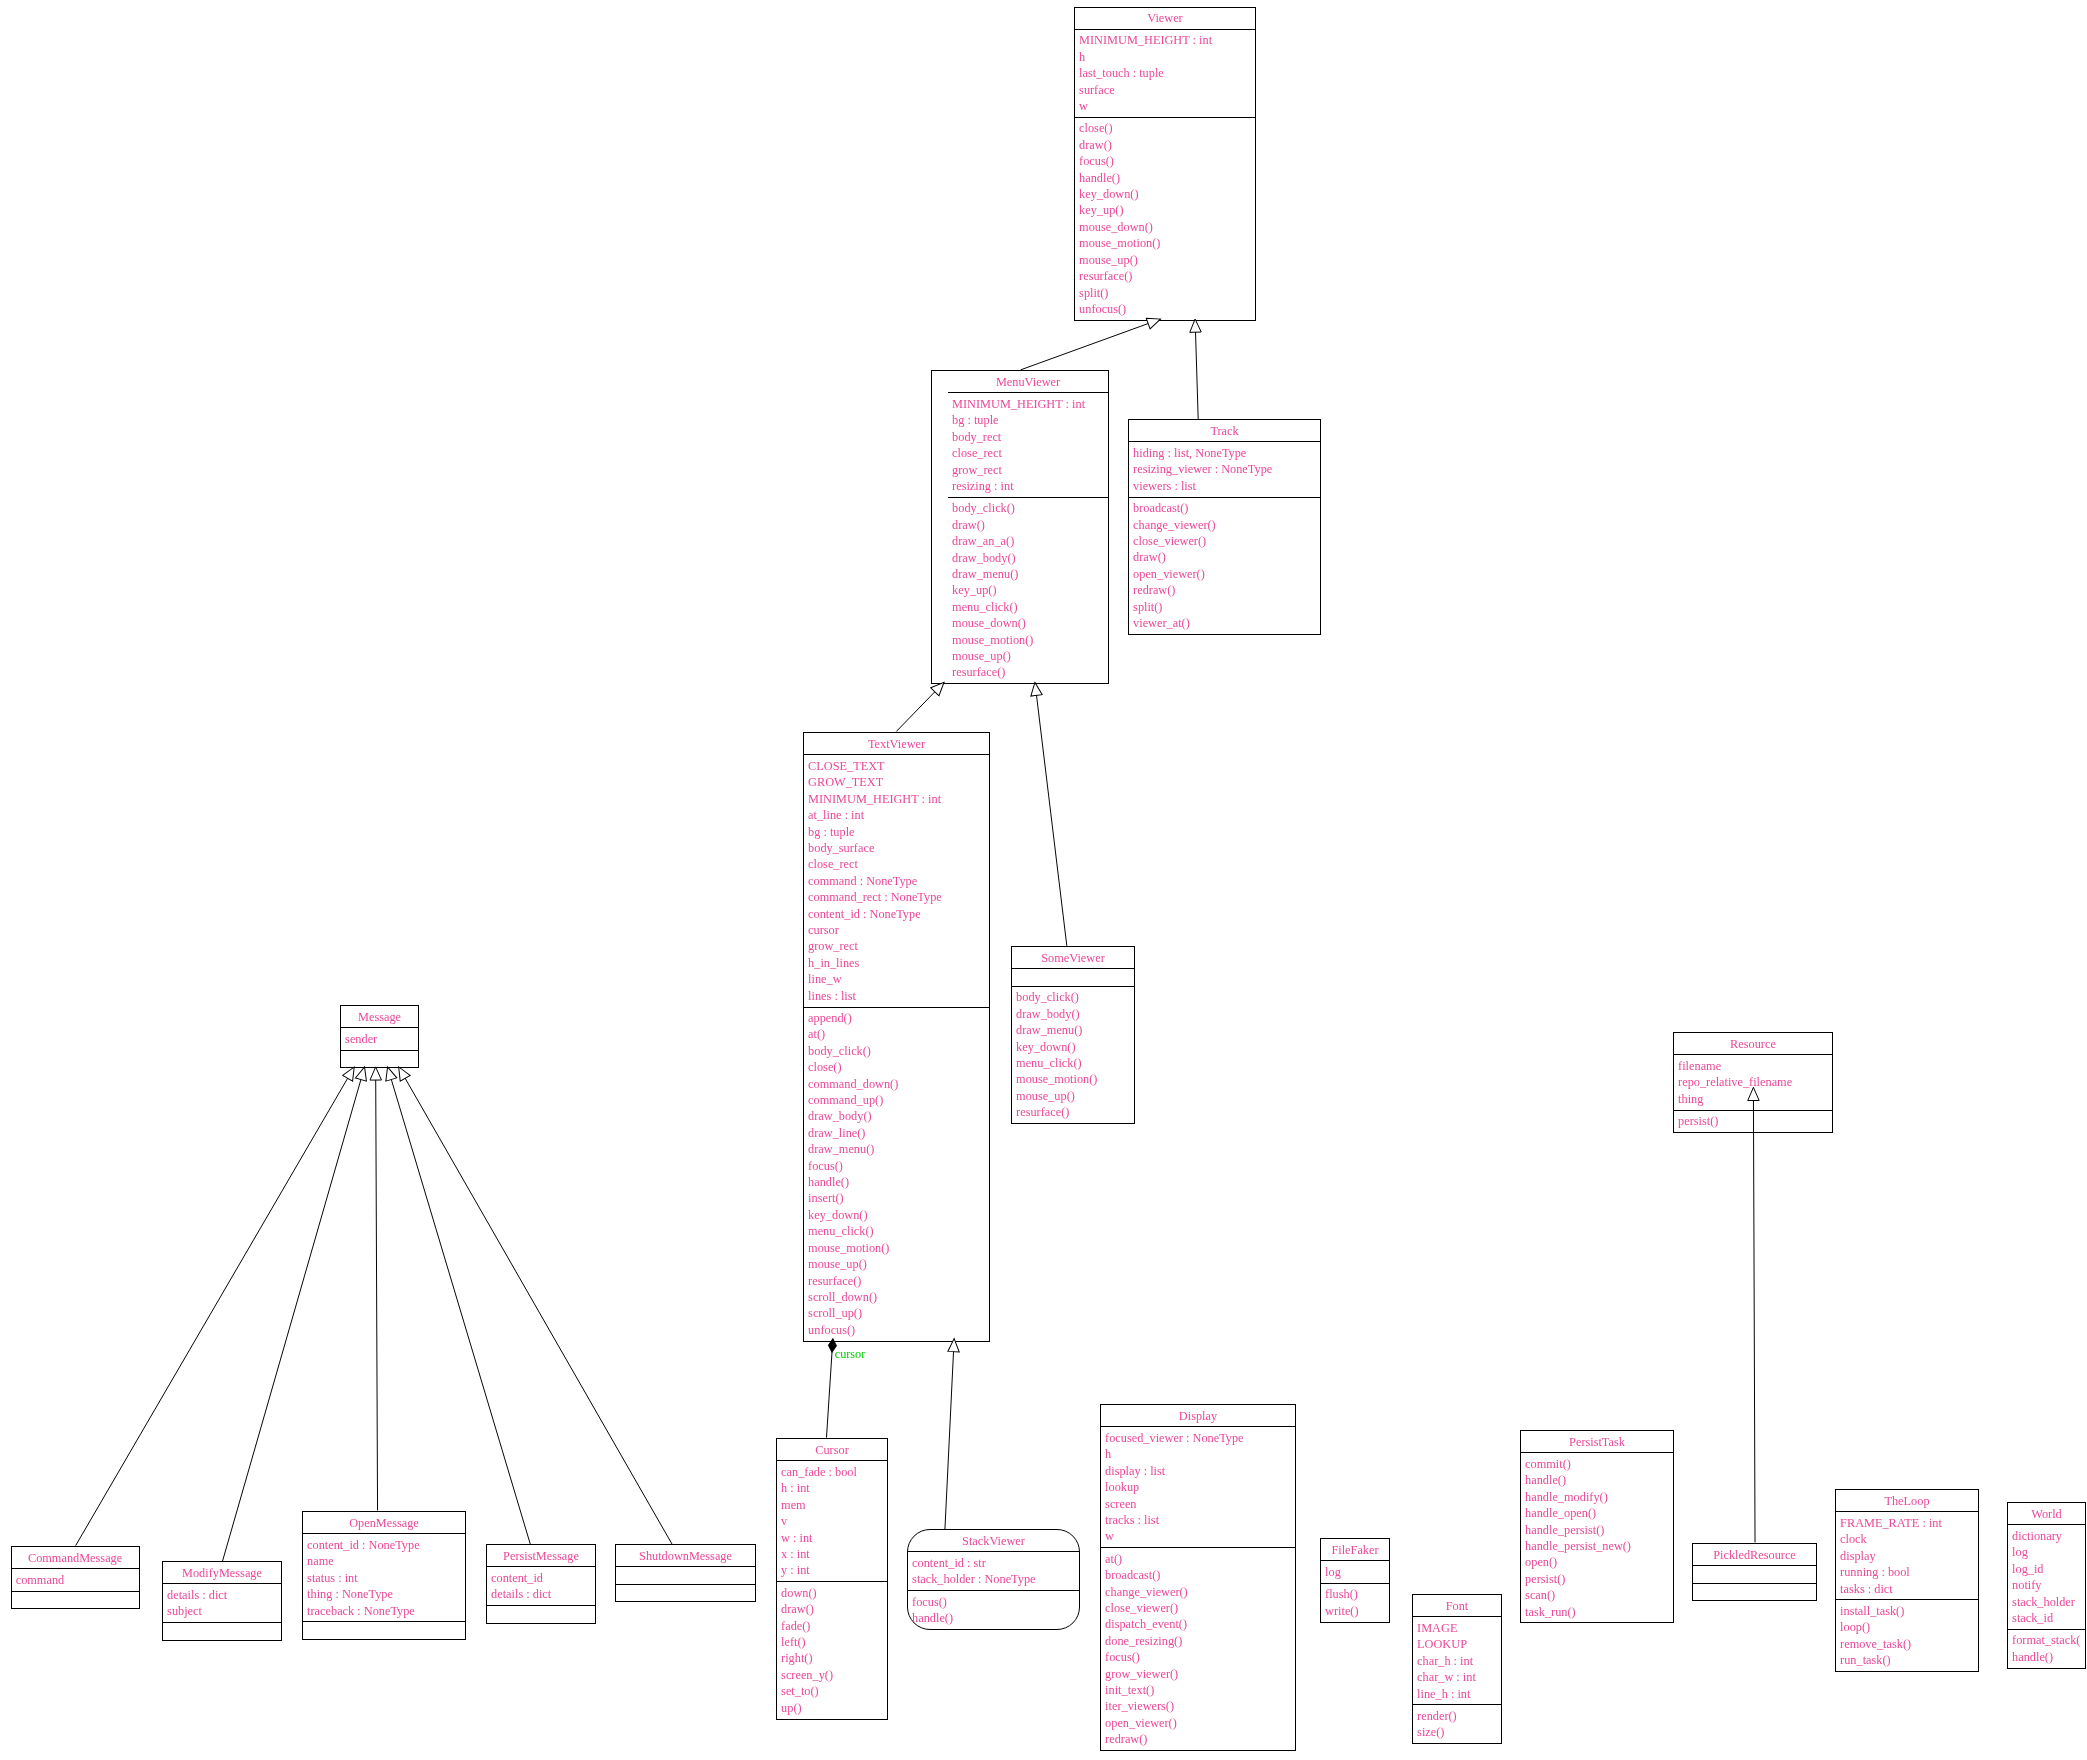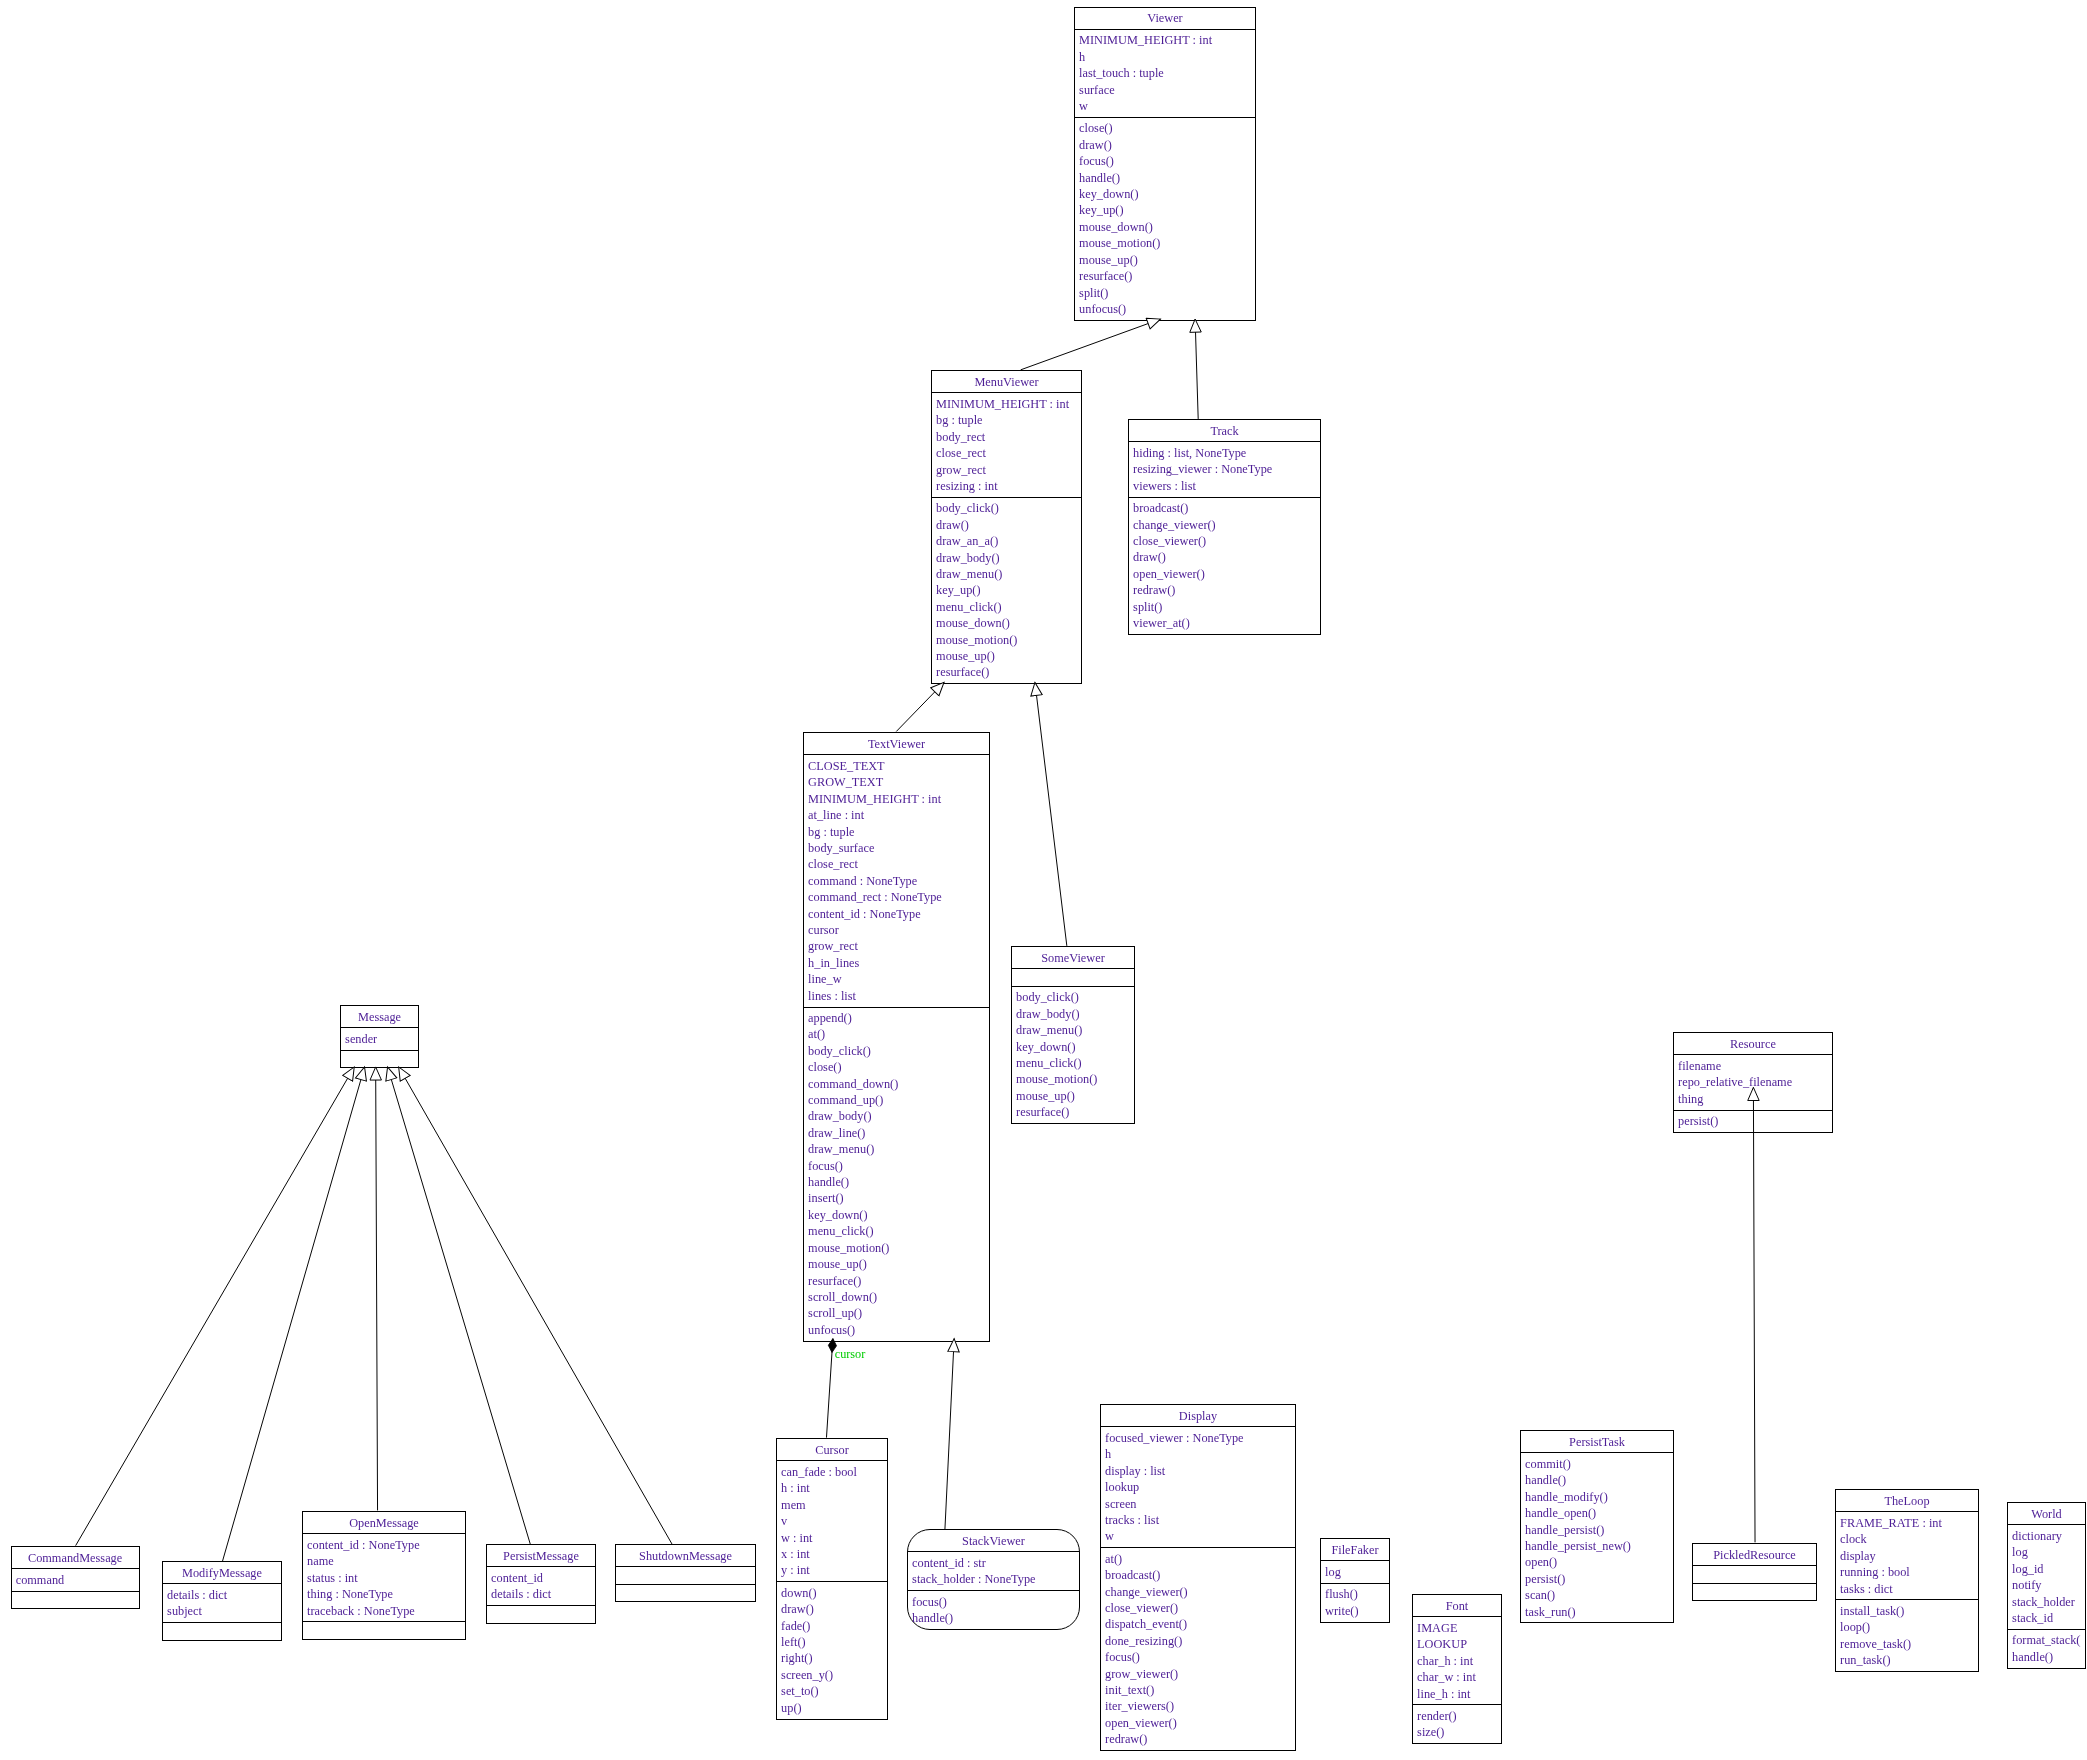--- a/index.html
+++ b/index.html
@@ -10,21 +10,21 @@
     background: #ffffff;
     font-family: "Liberation Serif", serif;
     overflow: hidden;
   }
   .uml-class {
     position: absolute;
     background: #ffffff;
     border: 0.8px solid #000000;
     font-size: 12.3px;
     line-height: 16.4px;
-    color: #4c1d95;
+    color: #ec4899;
     box-sizing: border-box;
     z-index: 2;
   }
   .uml-title {
     text-align: center;
     padding: 2.5px 3.3px;
     white-space: nowrap;
     overflow: hidden;
   }
   .uml-section {
@@ -70,21 +70,21 @@
         <div class="uml-row">key_down()</div>
         <div class="uml-row">key_up()</div>
         <div class="uml-row">mouse_down()</div>
         <div class="uml-row">mouse_motion()</div>
         <div class="uml-row">mouse_up()</div>
         <div class="uml-row">resurface()</div>
         <div class="uml-row">split()</div>
         <div class="uml-row">unfocus()</div>
       </div>
     </div>
-  <div class="uml-class" style="left:931px; top:370px;  width:151px;">
+  <div class="uml-class" style="left:931px; top:370px;  width:178px;padding-left:16px;">
       <div class="uml-title">MenuViewer</div>
       <div class="uml-section">
         <div class="uml-row">MINIMUM_HEIGHT : int</div>
         <div class="uml-row">bg : tuple</div>
         <div class="uml-row">body_rect</div>
         <div class="uml-row">close_rect</div>
         <div class="uml-row">grow_rect</div>
         <div class="uml-row">resizing : int</div>
       </div>
       <div class="uml-section">

